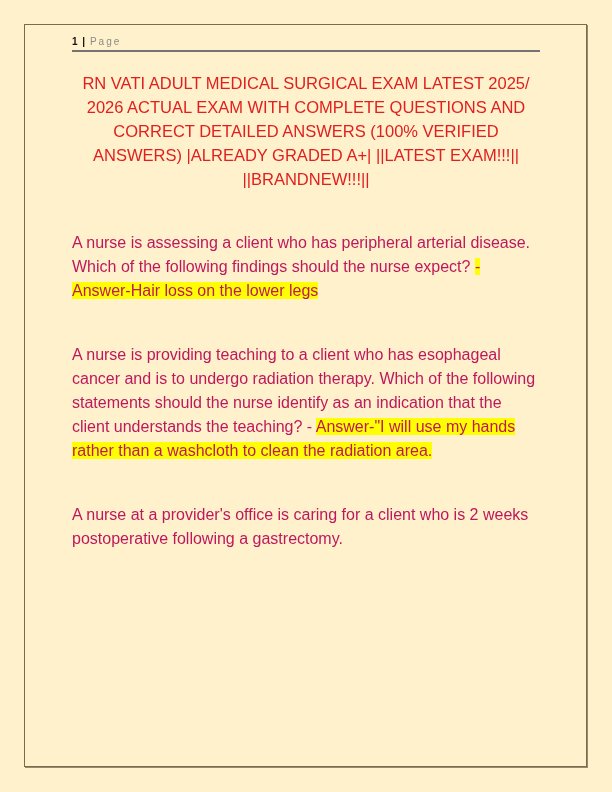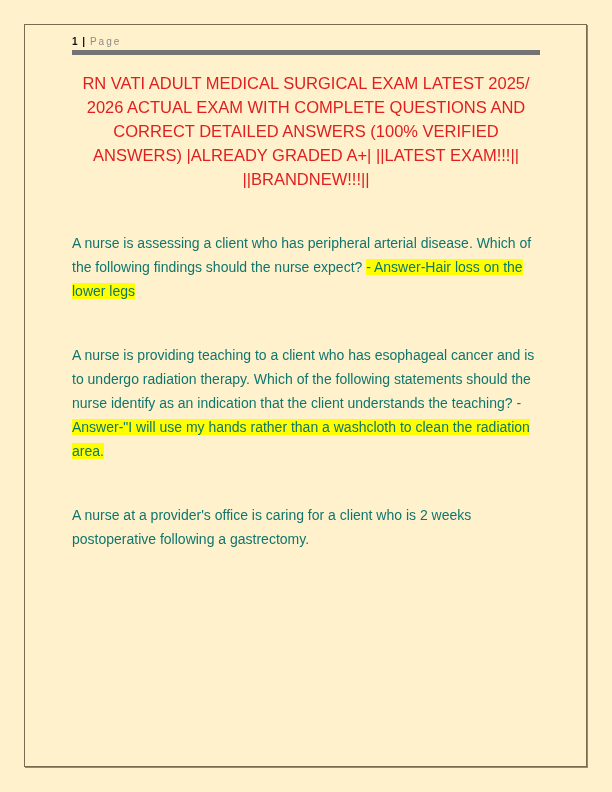--- a/index.html
+++ b/index.html
@@ -16,21 +16,21 @@
       width: 563px; height: 743px;
       border: 1px solid #7a6a4f;
       box-shadow: 1px 1px 0 #9a8a6a;
       box-sizing: border-box;
     }
     .header {
       position: absolute;
       left: 72px; top: 36px;
       width: 468px;
       height: 14px;
-      border-bottom: 5px solid #737373;
+      border-bottom: 2px solid #737373;
       font-size: 10px;
       line-height: 12px;
       color: #222;
     }
     .header .num { font-weight: bold; color: #111; }
     .header .sep { color: #111; font-weight: bold; margin: 0 2px; }
     .header .word { color: #8b8b8b; letter-spacing: 2px; }
     .title {
       position: absolute;
       left: 72px; top: 71px;
@@ -38,22 +38,22 @@
       text-align: center;
       color: #e02020;
       font-weight: normal;
       font-size: 16.5px;
       line-height: 24px;
     }
     .content {
       position: absolute;
       left: 72px; top: 231px;
       width: 470px;
-      color: #0f766e;
-      font-size: 14px;
+      color: #be185d;
+      font-size: 16px;
       line-height: 24px;
     }
     .q { margin: 0; }
     .hl { background: #ffff00; }
     .gap-lg { height: 40px; }
     .gap-sm { height: 8px; }
   </style>
 </head>
 <body>
 

